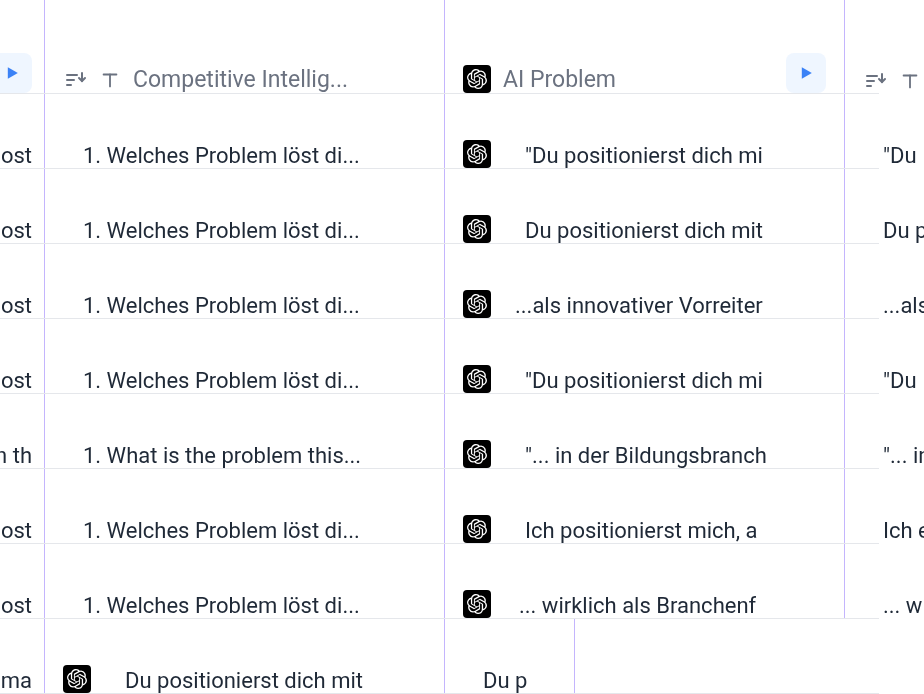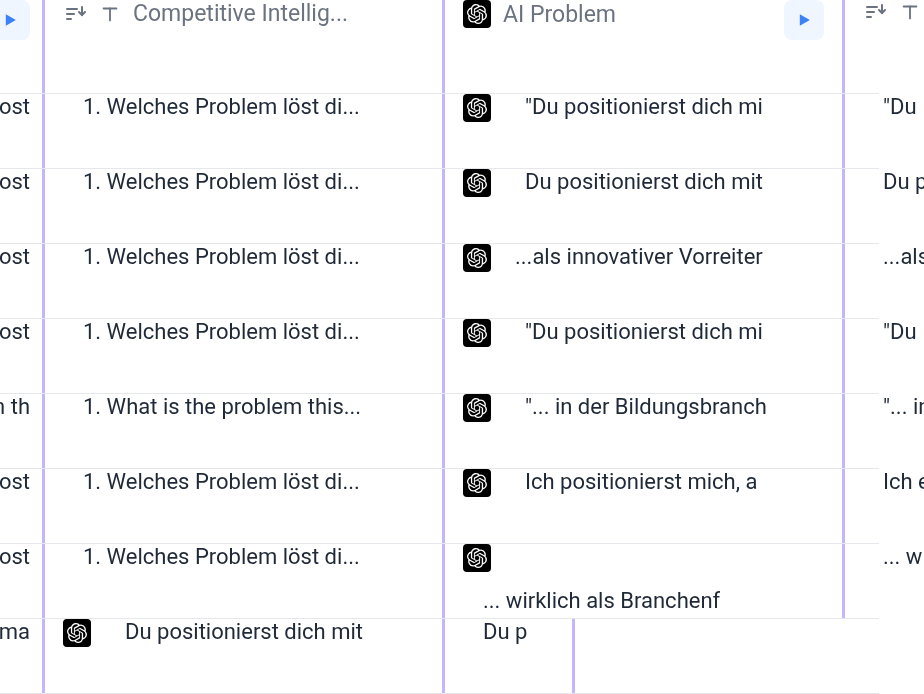--- a/index.html
+++ b/index.html
@@ -23,24 +23,24 @@
       border-bottom: 1px solid #e5e7eb;
       flex-shrink: 0;
     }
     .header-row {
       height: 94px;
     }
     .data-row {
       height: 75px;
     }
     .cell {
-      border-right: 3px solid #c4b5fd;
+      border-right: 1px solid #c4b5fd;
       padding: 0 18px;
       display: flex;
-      align-items: flex-start;
+      align-items: flex-end;
       overflow: hidden;
       white-space: nowrap;
       font-size: 22px;
       color: #1f2937;
       flex-shrink: 0;
     }
     .col-0 { width: 90px; padding: 0 12px; }
     .col-1 { width: 400px; }
     .col-2 { width: 400px; }
     .col-3 { width: 130px; }
@@ -289,21 +289,21 @@
           <span class="cell-text">Ich e</span>
         </div>
       </div>
       <div class="data-row">
         <div class="cell col-0" style="justify-content: flex-end;">
           <span class="cell-text">ost</span>
         </div>
         <div class="cell col-1">
           <span class="cell-text">1. Welches Problem löst di...</span>
         </div>
-        <div class="cell col-2" style="gap: 16px; flex-direction: column;">
+        <div class="cell col-2" style="gap: 8px;">
           <span class="ai-logo">
             <svg viewBox="0 0 24 24" fill="white">
               <path d="M22.28 9.82a5.98 5.98 0 0 0-.52-4.91 6.05 6.05 0 0 0-6.51-2.9A6.07 6.07 0 0 0 4.98 4.18a5.98 5.98 0 0 0-3.99 2.9 6.05 6.05 0 0 0 .74 7.1 5.98 5.98 0 0 0 .51 4.91 6.05 6.05 0 0 0 6.52 2.9A5.98 5.98 0 0 0 13.28 24a6.06 6.06 0 0 0 5.77-4.21 5.99 5.99 0 0 0 4-2.9 6.08 6.08 0 0 0-.77-7.07zm-9.02 12.61a4.48 4.48 0 0 1-2.88-1.04l.14-.08 4.78-2.76a.8.8 0 0 0 .39-.68v-6.74l2.02 1.17a.07.07 0 0 1 .04.06v5.58a4.5 4.5 0 0 1-4.49 4.49zm-9.66-4.13a4.47 4.47 0 0 1-.54-3.01l.14.09 4.79 2.76a.77.77 0 0 0 .78 0l5.84-3.37v2.33a.08.08 0 0 1-.03.06L9.74 19.95a4.5 4.5 0 0 1-6.14-1.65zM2.34 7.9a4.49 4.49 0 0 1 2.34-1.97V11.6a.77.77 0 0 0 .39.68l5.84 3.37-2.02 1.17a.08.08 0 0 1-.07 0l-4.83-2.79A4.5 4.5 0 0 1 2.34 7.9zm16.6 3.86L13.1 8.4l2.02-1.16a.07.07 0 0 1 .07 0l4.83 2.79a4.5 4.5 0 0 1-.68 8.1v-5.68a.79.79 0 0 0-.4-.68zm2.01-3.03l-.14-.09-4.78-2.77a.78.78 0 0 0-.79 0L9.4 9.24V6.91a.07.07 0 0 1 .03-.06l4.84-2.79a4.5 4.5 0 0 1 6.68 4.66zM8.3 12.86l-2.02-1.17a.08.08 0 0 1-.04-.06V6.07a4.5 4.5 0 0 1 7.38-3.45l-.14.08L8.7 5.46a.8.8 0 0 0-.4.68zm1.1-2.37l2.6-1.5 2.6 1.5v3l-2.6 1.5-2.6-1.5z"></path>
             </svg>
           </span>
           <span class="cell-text">... wirklich als Branchenf</span>
         </div>
         <div class="cell col-3">
           <span class="cell-text">... wi</span>
         </div>

